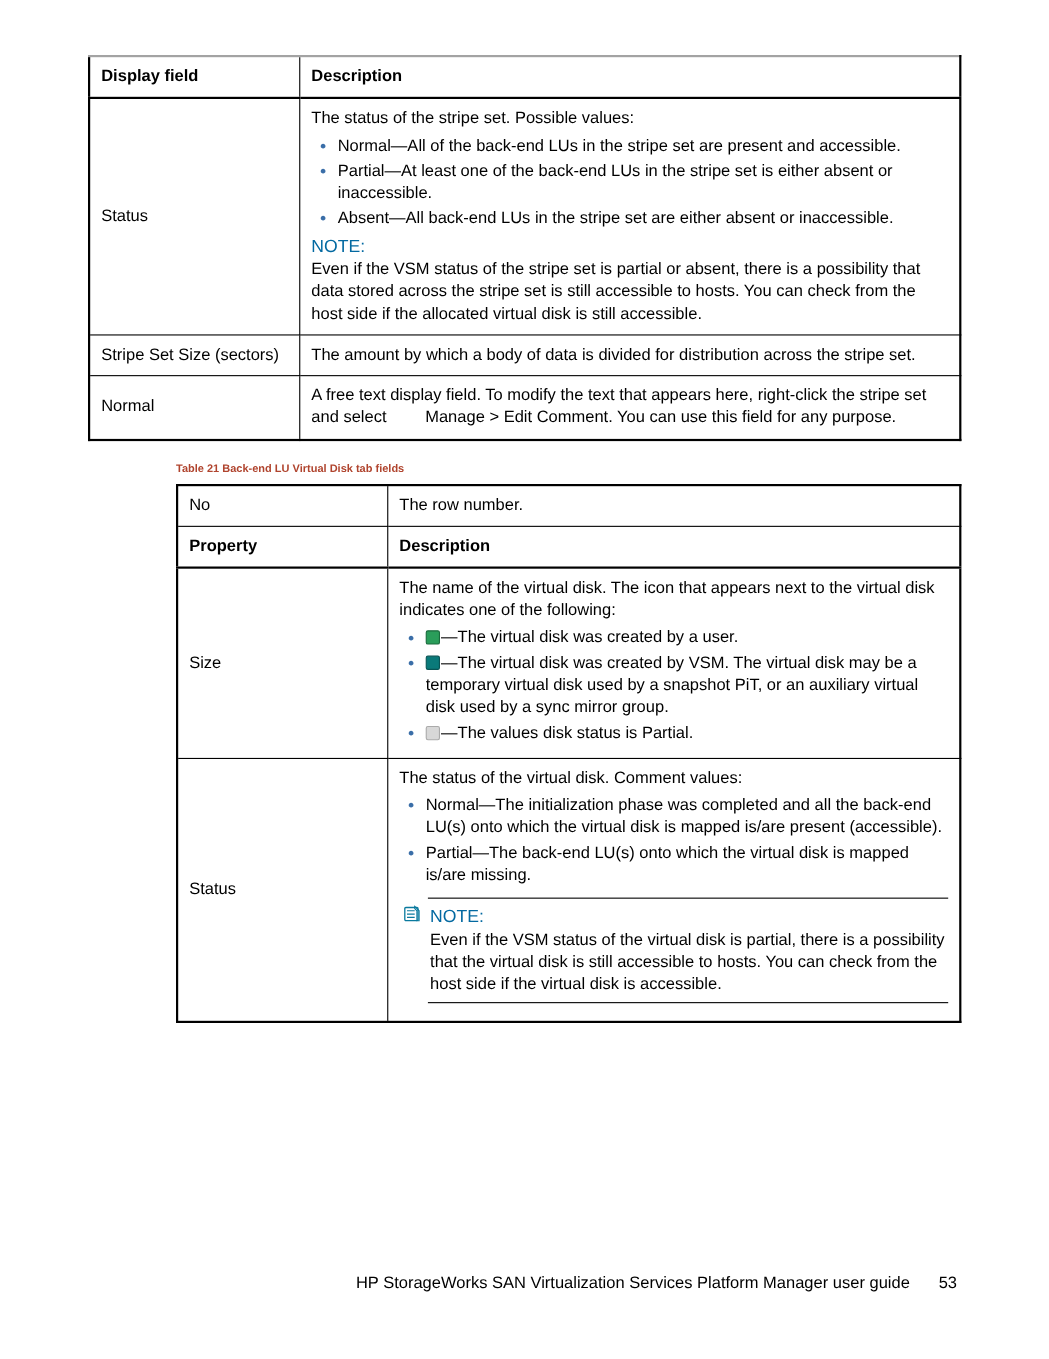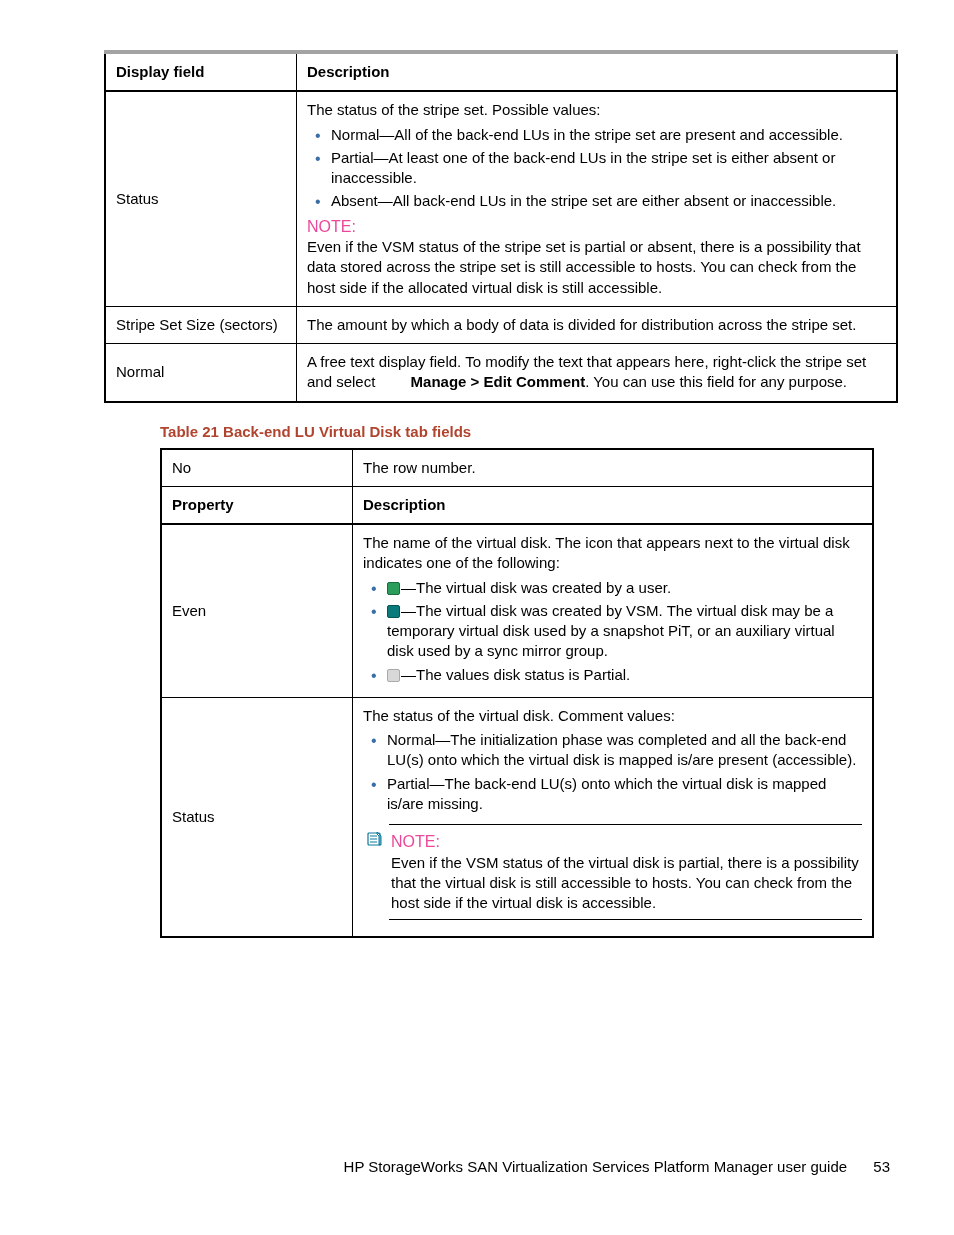--- a/index.html
+++ b/index.html
@@ -54,40 +54,40 @@
     margin-bottom: 3px;
   }
   ul.bullets li::before {
     content: "•";
     color: #3a6ea8;
     position: absolute;
     left: -16px;
     font-size: 16px;
   }
   .note-label {
-    color: #ec4899;
+    color: #0369a1;
     font-size: 16px;
   }
   h2.section-heading {
     font-family: Arial, Helvetica, sans-serif;
     font-weight: 300;
     color: #0a7a9e;
     font-size: 27px;
     margin: 28px 0 8px 0;
     padding-left: 0;
     letter-spacing: 0.2px;
   }
   .intro {
     margin: 4px 0 10px 80px;
     font-size: 15px;
   }
   .table-caption {
     color: #b0442e;
     font-weight: bold;
-    font-size: 15px;
+    font-size: 10px;
     margin: 8px 0 8px 80px;
   }
   .inner-table-wrap {
     margin-left: 80px;
   }
   .note-box {
     margin: 10px 0 8px 4px;
   }
   .note-box-line {
     border-top: 1px solid #000;
@@ -109,35 +109,35 @@
     display: inline-block;
     width: 11px;
     height: 11px;
     border-radius: 2px;
     vertical-align: middle;
     margin-right: 1px;
   }
   .disk-green { background: #2a9d5a; border: 1px solid #1a6b3d; }
   .disk-teal { background: #0a7a7a; border: 1px solid #085555; }
   .disk-grey { background: #d8d8d8; border: 1px solid #aaa; }
-  .bold { font-weight: bold; padding-left: 31px; }
+  .bold { font-weight: normal; padding-left: 31px; }
   .footer {
     position: absolute;
     bottom: 60px;
-    right: 64px;
+    right: 84px;
     font-size: 15px;
   }
   .footer .pn { margin-left: 22px; }
 </style>
 </head>
 <body>
 
 <div class="page">
 
-  <table class="doc-table" style="border-top:4px solid #a3a3a3;margin-left:24px;">
+  <table class="doc-table" style="border-top:2px solid #a3a3a3;">
     <tbody>
         <tr>
       <th>Display field</th>
       <th>Description</th>
     </tr>
     <tr>
       <td>Status</td>
       <td>
         <div>The status of the stripe set. Possible values:</div>
         <ul class="bullets">
@@ -169,21 +169,21 @@
     <tbody>
           <tr>
       <td>No</td>
       <td>The row number.</td>
     </tr>
     <tr>
       <th>Property</th>
       <th>Description</th>
     </tr>
     <tr>
-      <td>Even</td>
+      <td>Size</td>
       <td>
         <div>The name of the virtual disk. The icon that appears next to the virtual disk indicates one of the following:</div>
         <ul class="bullets">
           <li><span class="disk-icon disk-green"></span><span>—The virtual disk was created by a user.</span></li>
           <li><span class="disk-icon disk-teal"></span><span>—The virtual disk was created by VSM. The virtual disk may be a temporary virtual disk used by a snapshot PiT, or an auxiliary virtual disk used by a sync mirror group.</span></li>
           <li><span class="disk-icon disk-grey"></span><span>—The values disk status is Partial.</span></li>
         </ul>
       </td>
     </tr>
     <tr>

